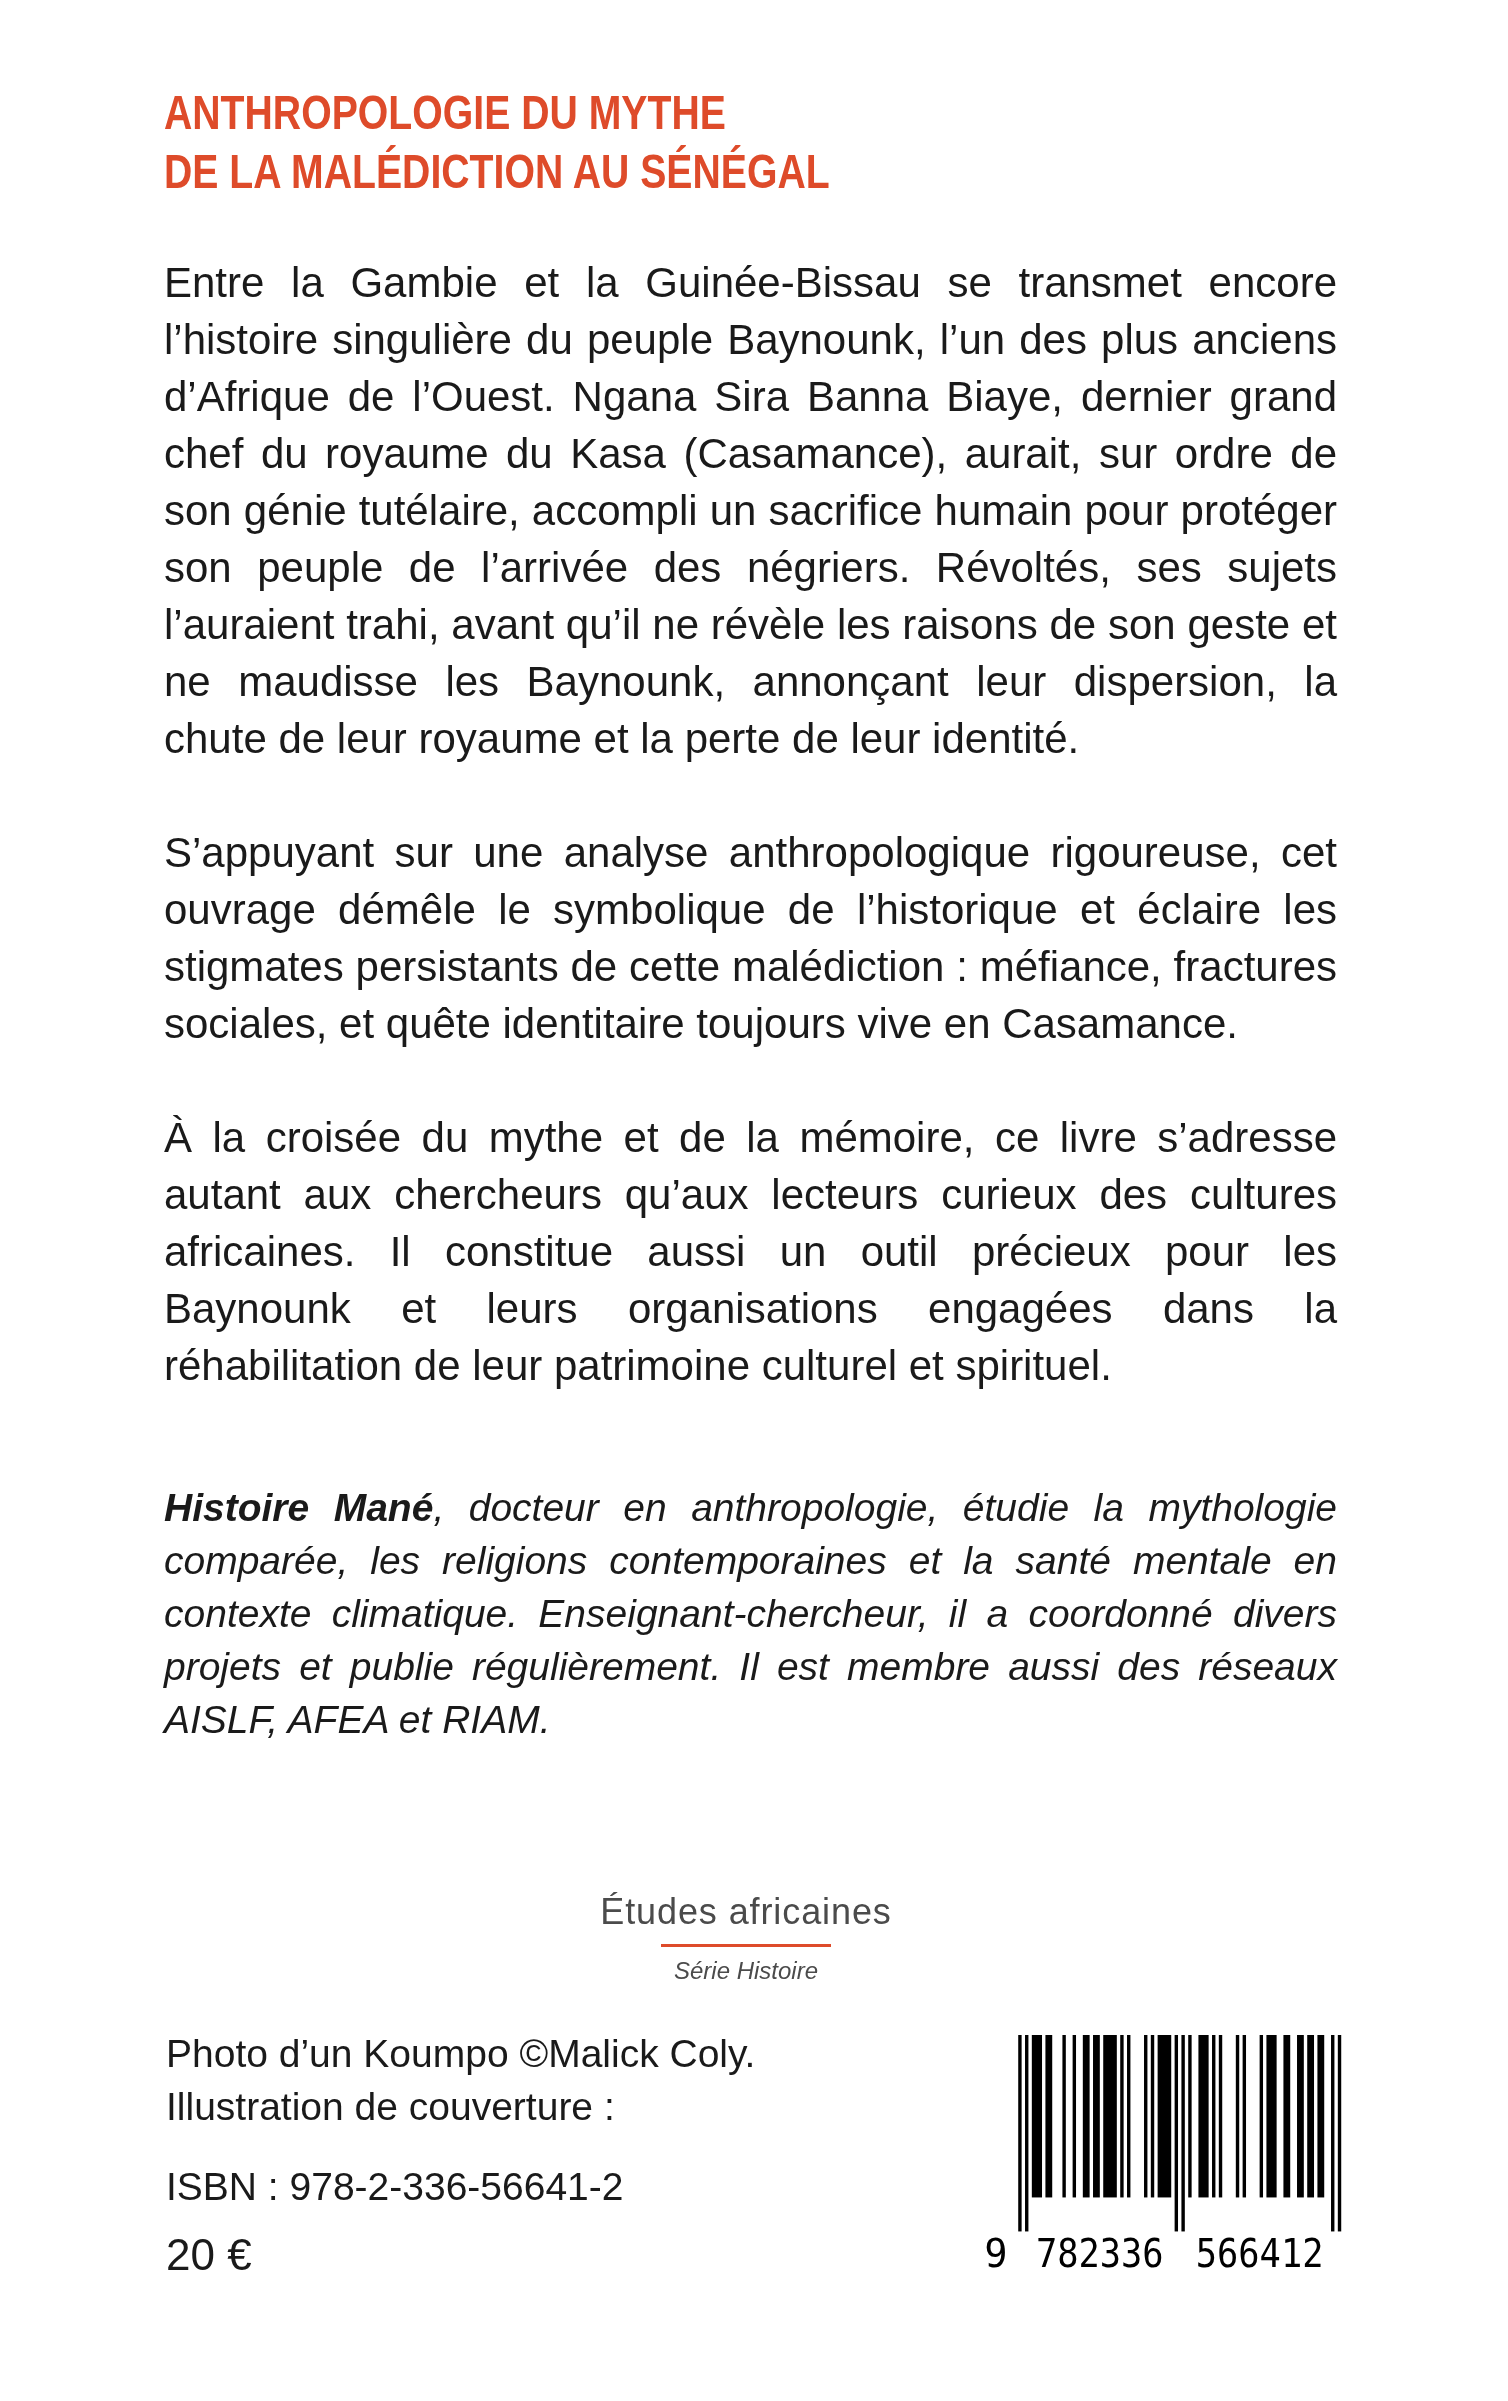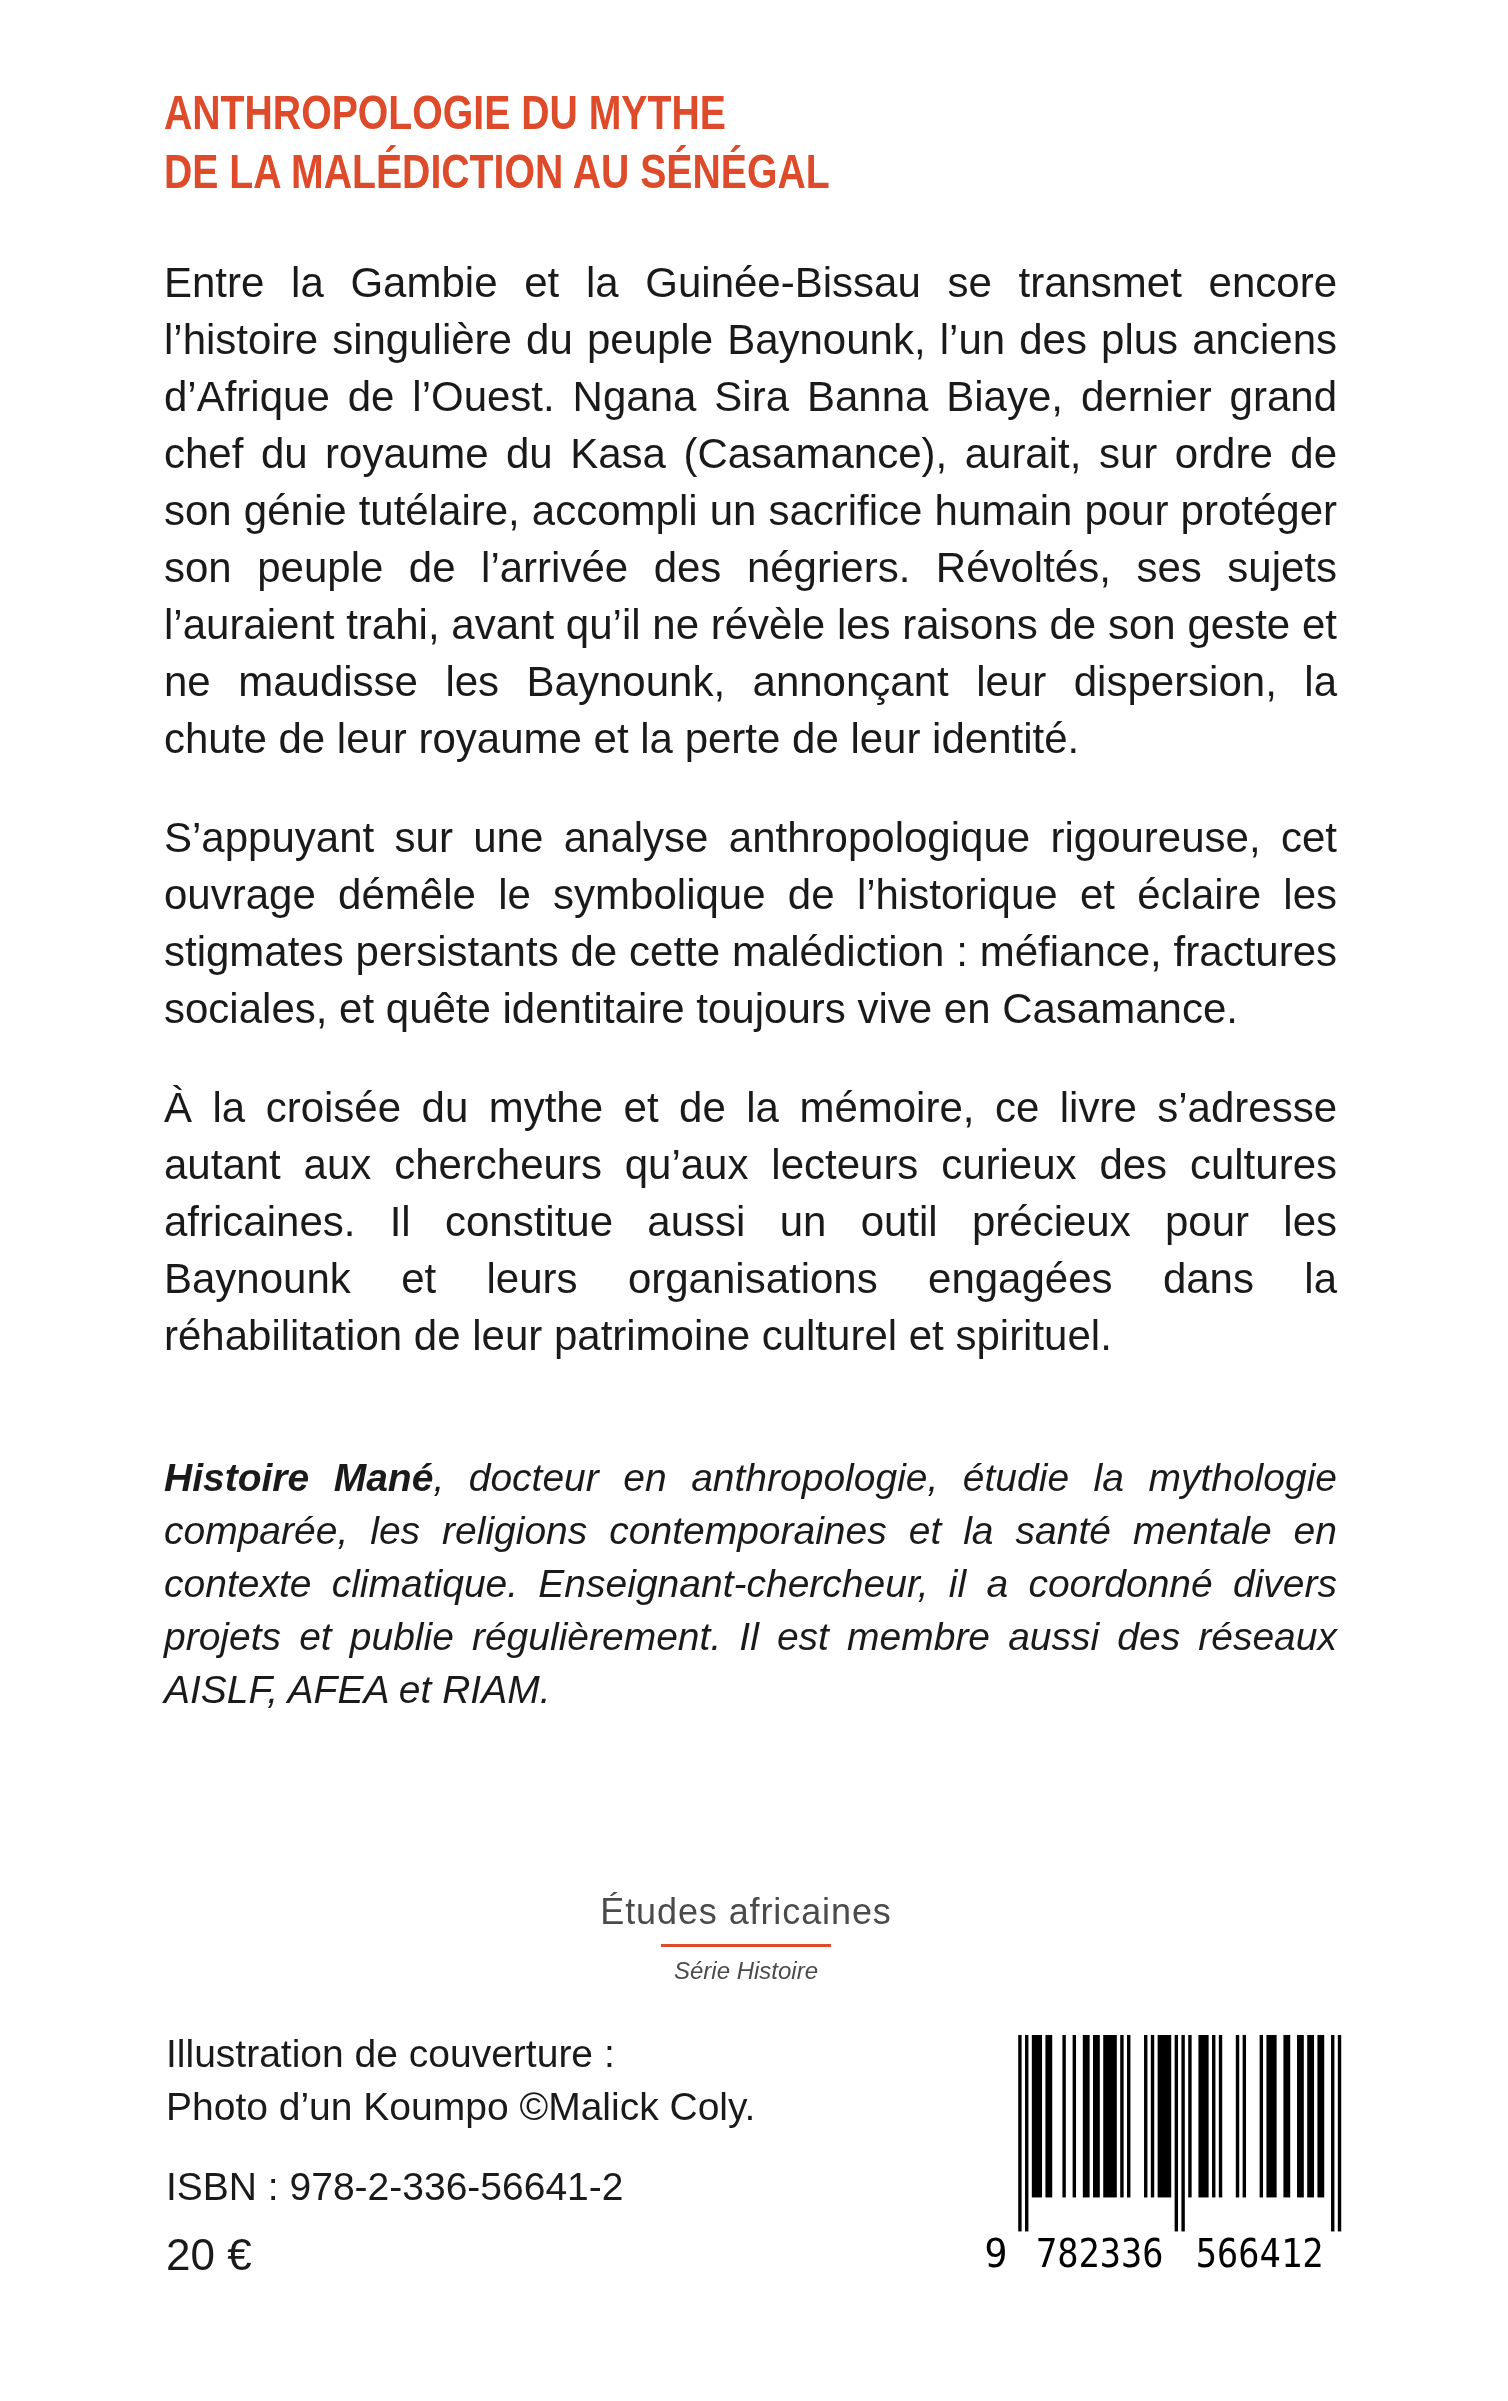--- a/index.html
+++ b/index.html
@@ -33,21 +33,21 @@
     transform-origin:0 0;
     white-space:nowrap;
   }
   .title-line{display:block;}
   .para{
     font-size:42px;
     line-height:57px;
     text-align:justify;
   }
   .para.first{margin-top:53px;}
-  .para.next{margin-top:42px;}
+  .para.next{margin-top:57px;}
   .bio{
     margin-top:87px;
     font-style:italic;
     font-size:39px;
     line-height:53px;
     text-align:justify;
   }
   .bio-name{font-weight:bold;}
   .collection{
     position:absolute;
@@ -121,22 +121,22 @@
     <p class="bio"><span class="bio-name">Histoire Mané</span><span>, docteur en anthropologie, étudie la mythologie comparée, les religions contemporaines et la santé mentale en contexte climatique. Enseignant-chercheur, il a coordonné divers projets et publie régulièrement. Il est membre aussi des réseaux AISLF, AFEA et RIAM.</span></p>
   </div>
 
   <div class="collection">
     <div class="collection-name">Études africaines</div>
     <div class="collection-rule"></div>
     <div class="collection-series">Série Histoire</div>
   </div>
 
   <div class="credits">
+    <div>Photo d’un Koumpo ©Malick Coly.</div>
     <div>Illustration de couverture :</div>
-    <div>Photo d’un Koumpo ©Malick Coly.</div>
   </div>
 
   <div class="isbn">ISBN : 978-2-336-56641-2</div>
   <div class="price">20 €</div>
 
   <svg id="barcode-svg" class="barcode" viewBox="0 0 386 252" width="365" height="238" xmlns="http://www.w3.org/2000/svg">
       <rect x="36.0" y="0" width="3.6" height="208"></rect>
       <rect x="43.2" y="0" width="3.6" height="208"></rect>
       <rect x="50.4" y="0" width="10.8" height="172"></rect>
       <rect x="64.8" y="0" width="7.2" height="172"></rect>

